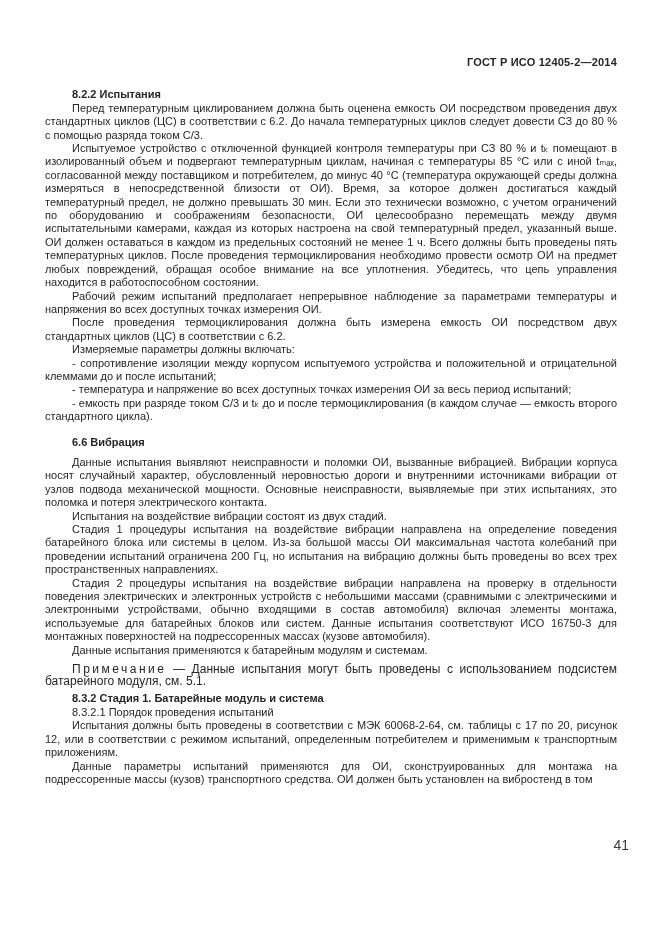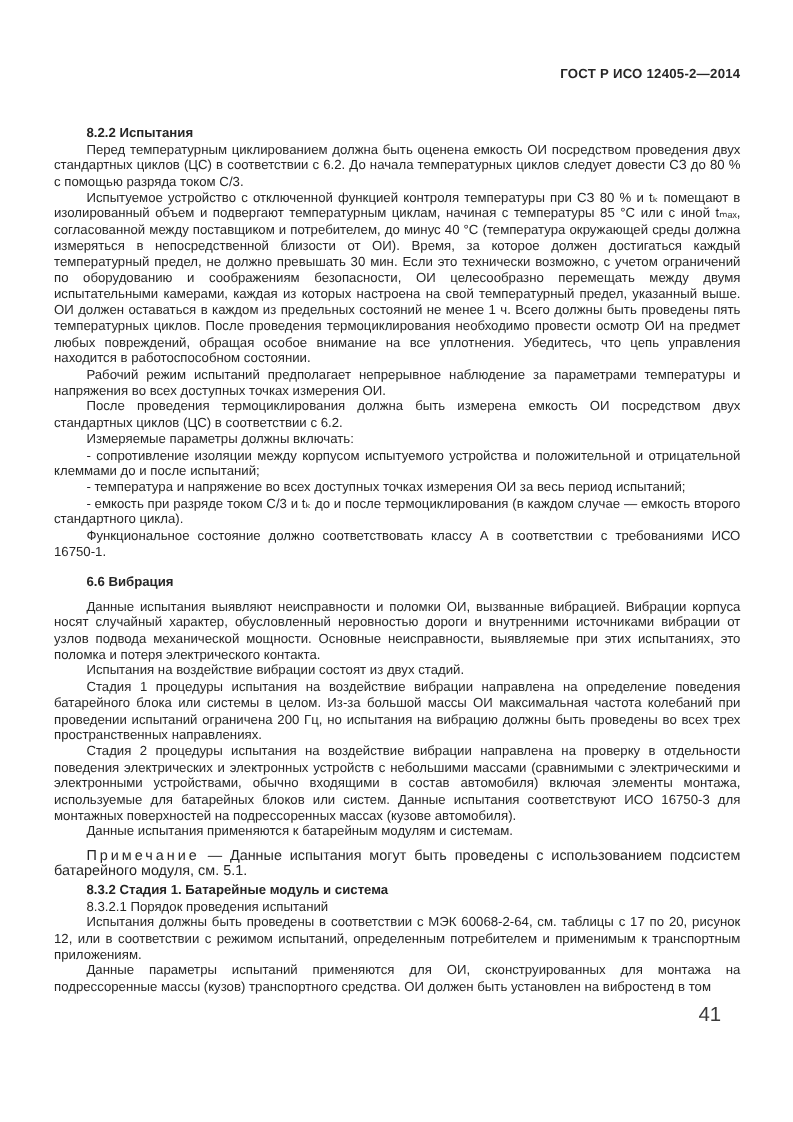--- a/index.html
+++ b/index.html
@@ -17,21 +17,21 @@
     padding: 56px 44px 0 45px;
     font-family: "Liberation Sans", "DejaVu Sans", sans-serif;
     font-size: 11px;
     line-height: 13.4px;
     color: #262626;
     overflow: hidden;
   }
   .doc-header {
     text-align: right;
     font-weight: bold;
-    margin-bottom: 36px;
+    margin-bottom: 19px;
     letter-spacing: 0.2px;
   }
   .blk {
     text-align: justify;
     text-indent: 27px;
     margin: 0;
   }
   .blk.subheading {
     font-weight: bold;
   }
@@ -44,42 +44,41 @@
     font-size: 12px;
     line-height: 12.2px;
     margin: 6px 0 5px 0;
   }
   .note-label {
     letter-spacing: 2.5px;
   }
   .page-number {
     position: absolute;
     top: 839px;
-    right: 60px;
-    font-size: 17px;
+    right: 32px;
+    font-size: 14px;
     color: #3a3a3a;
   }
 </style>
 </head>
 <body>
 
 <div class="page">
   <div class="doc-header">ГОСТ Р ИСО 12405-2—2014</div>
 
   <div>
       <div class="blk subheading">8.2.2 Испытания</div>
       <div class="blk paragraph">Перед температурным циклированием должна быть оценена емкость ОИ посредством проведения двух стандартных циклов (ЦС) в соответствии с 6.2. До начала температурных циклов следует довести СЗ до 80 % с помощью разряда током С/3.</div>
       <div class="blk paragraph">Испытуемое устройство с отключенной функцией контроля температуры при СЗ 80 % и tₖ помещают в изолированный объем и подвергают температурным циклам, начиная с температуры 85 °С или с иной tₘₐₓ, согласованной между поставщиком и потребителем, до минус 40 °С (температура окружающей среды должна измеряться в непосредственной близости от ОИ). Время, за которое должен достигаться каждый температурный предел, не должно превышать 30 мин. Если это технически возможно, с учетом ограничений по оборудованию и соображениям безопасности, ОИ целесообразно перемещать между двумя испытательными камерами, каждая из которых настроена на свой температурный предел, указанный выше. ОИ должен оставаться в каждом из предельных состояний не менее 1 ч. Всего должны быть проведены пять температурных циклов. После проведения термоциклирования необходимо провести осмотр ОИ на предмет любых повреждений, обращая особое внимание на все уплотнения. Убедитесь, что цепь управления находится в работоспособном состоянии.</div>
       <div class="blk paragraph">Рабочий режим испытаний предполагает непрерывное наблюдение за параметрами температуры и напряжения во всех доступных точках измерения ОИ.</div>
       <div class="blk paragraph">После проведения термоциклирования должна быть измерена емкость ОИ посредством двух стандартных циклов (ЦС) в соответствии с 6.2.</div>
       <div class="blk paragraph">Измеряемые параметры должны включать:</div>
       <div class="blk paragraph">- сопротивление изоляции между корпусом испытуемого устройства и положительной и отрицательной клеммами до и после испытаний;</div>
       <div class="blk paragraph">- температура и напряжение во всех доступных точках измерения ОИ за весь период испытаний;</div>
       <div class="blk paragraph">- емкость при разряде током С/3 и tₖ до и после термоциклирования (в каждом случае — емкость второго стандартного цикла).</div>
-      <div class="blk paragraph">Функциональное состояние должно соответствовать классу А в соответствии с требованиями ИСО 16750-1.</div>
       <div class="blk chapter">6.6 Вибрация</div>
       <div class="blk paragraph">Данные испытания выявляют неисправности и поломки ОИ, вызванные вибрацией. Вибрации корпуса носят случайный характер, обусловленный неровностью дороги и внутренними источниками вибрации от узлов подвода механической мощности. Основные неисправности, выявляемые при этих испытаниях, это поломка и потеря электрического контакта.</div>
       <div class="blk paragraph">Испытания на воздействие вибрации состоят из двух стадий.</div>
       <div class="blk paragraph">Стадия 1 процедуры испытания на воздействие вибрации направлена на определение поведения батарейного блока или системы в целом. Из-за большой массы ОИ максимальная частота колебаний при проведении испытаний ограничена 200 Гц, но испытания на вибрацию должны быть проведены во всех трех пространственных направлениях.</div>
       <div class="blk paragraph">Стадия 2 процедуры испытания на воздействие вибрации направлена на проверку в отдельности поведения электрических и электронных устройств с небольшими массами (сравнимыми с электрическими и электронными устройствами, обычно входящими в состав автомобиля) включая элементы монтажа, используемые для батарейных блоков или систем. Данные испытания соответствуют ИСО 16750-3 для монтажных поверхностей на подрессоренных массах (кузове автомобиля).</div>
       <div class="blk paragraph">Данные испытания применяются к батарейным модулям и системам.</div>
       <div class="blk note"><span class="note-label">Примечание</span><span> — Данные испытания могут быть проведены с использованием подсистем батарейного модуля, см. 5.1.</span></div>
       <div class="blk subheading">8.3.2 Стадия 1. Батарейные модуль и система</div>
       <div class="blk paragraph">8.3.2.1 Порядок проведения испытаний</div>
       <div class="blk paragraph">Испытания должны быть проведены в соответствии с МЭК 60068-2-64, см. таблицы с 17 по 20, рисунок 12, или в соответствии с режимом испытаний, определенным потребителем и применимым к транспортным приложениям.</div>

